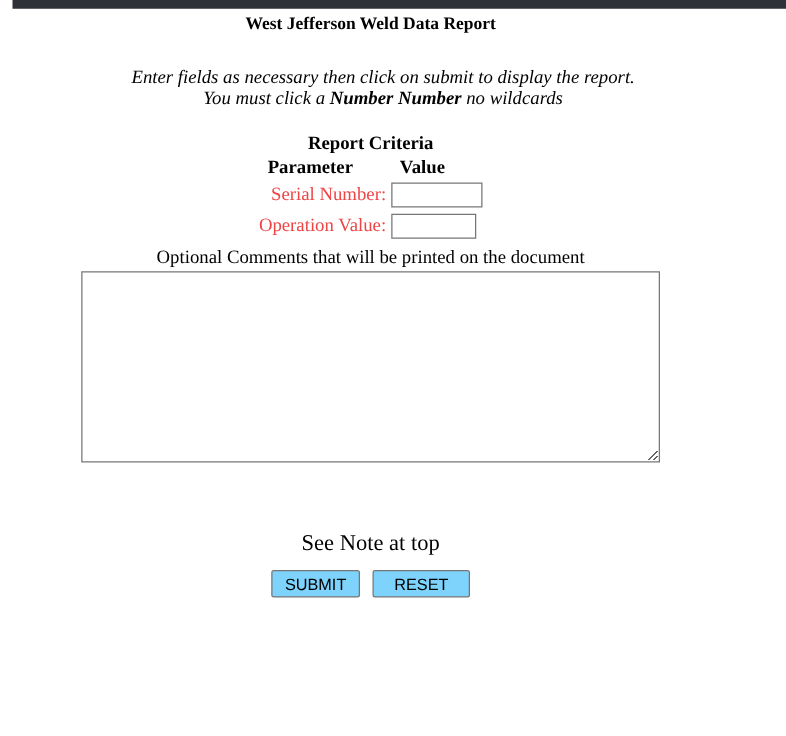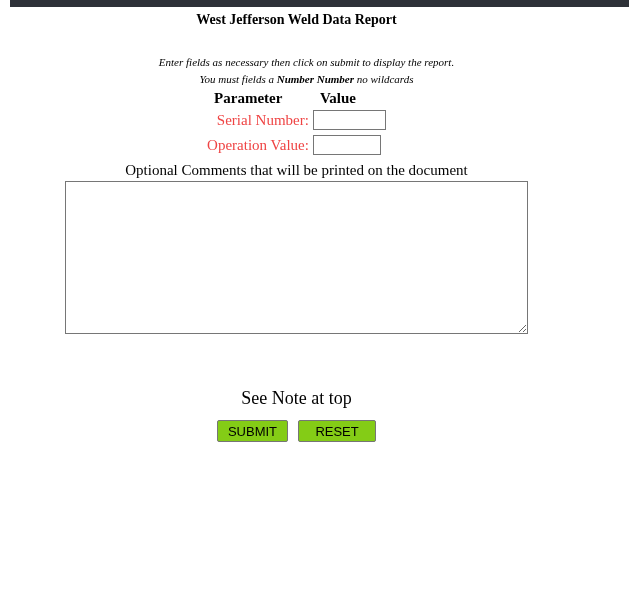--- a/index.html
+++ b/index.html
@@ -27,21 +27,21 @@
   }
   .page-title {
     margin-top: 10px;
     font-size: 14px;
     font-weight: bold;
     line-height: 20px;
   }
   .instructions {
     margin-top: 24px;
     font-style: italic;
-    font-size: 11px;
+    font-size: 15px;
     line-height: 17px;
     padding-left: 20px;
   }
   .instructions .bold-seg {
     font-weight: bold;
   }
   .criteria-heading {
     margin-top: 19px;
     font-size: 15px;
     font-weight: bold;
@@ -102,21 +102,21 @@
     margin-top: 56px;
     font-size: 18px;
     line-height: 17px;
   }
   .button-row {
     margin-top: 13px;
   }
   button.form-btn {
     box-sizing: border-box;
     height: 22px;
-    background: #84cc16;
+    background: #7dd3fc;
     border: 1px solid #767676;
     border-radius: 2px;
     font-family: "Liberation Sans", "DejaVu Sans", sans-serif;
     font-size: 13px;
     color: #000000;
     padding: 1px 10px;
     margin: 0 3px;
     cursor: pointer;
   }
   button.form-btn.submit { min-width: 70px; }
@@ -126,23 +126,24 @@
 <body>
 
 <div class="top-bar"></div>
 
 <div class="content">
 
   <div class="page-title">West Jefferson Weld Data Report</div>
 
   <div class="instructions">
     <span>Enter fields as necessary then click on submit to display the report.</span><br>
-    <span>You must fields a </span><span class="bold-seg">Number Number</span><span> no wildcards</span>
+    <span>You must click a </span><span class="bold-seg">Number Number</span><span> no wildcards</span>
   </div>
 
+  <div class="criteria-heading">Report Criteria</div>
 
   <table class="criteria">
     <tbody>
         <tr>
       <th>Parameter</th>
       <th>Value</th>
     </tr>
     <tr>
       <td class="param">Serial Number:</td>
       <td class="val">

